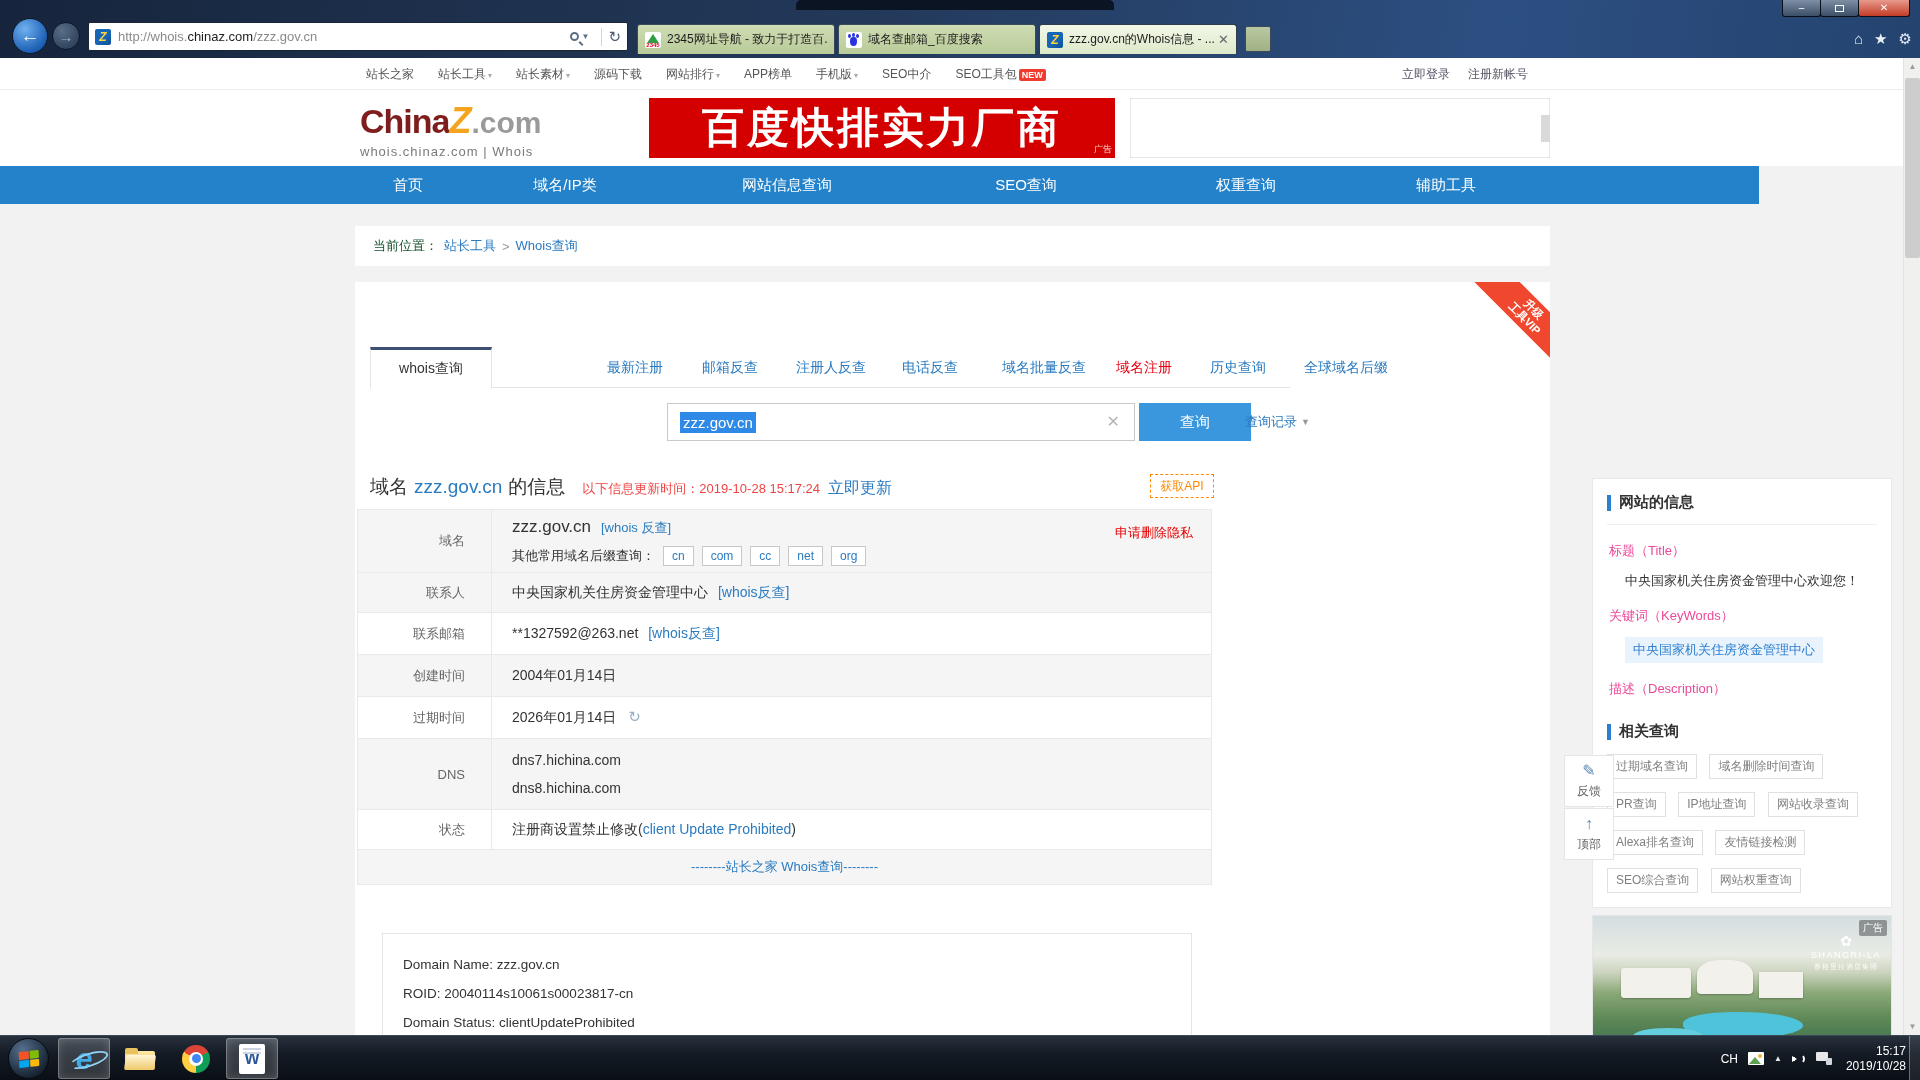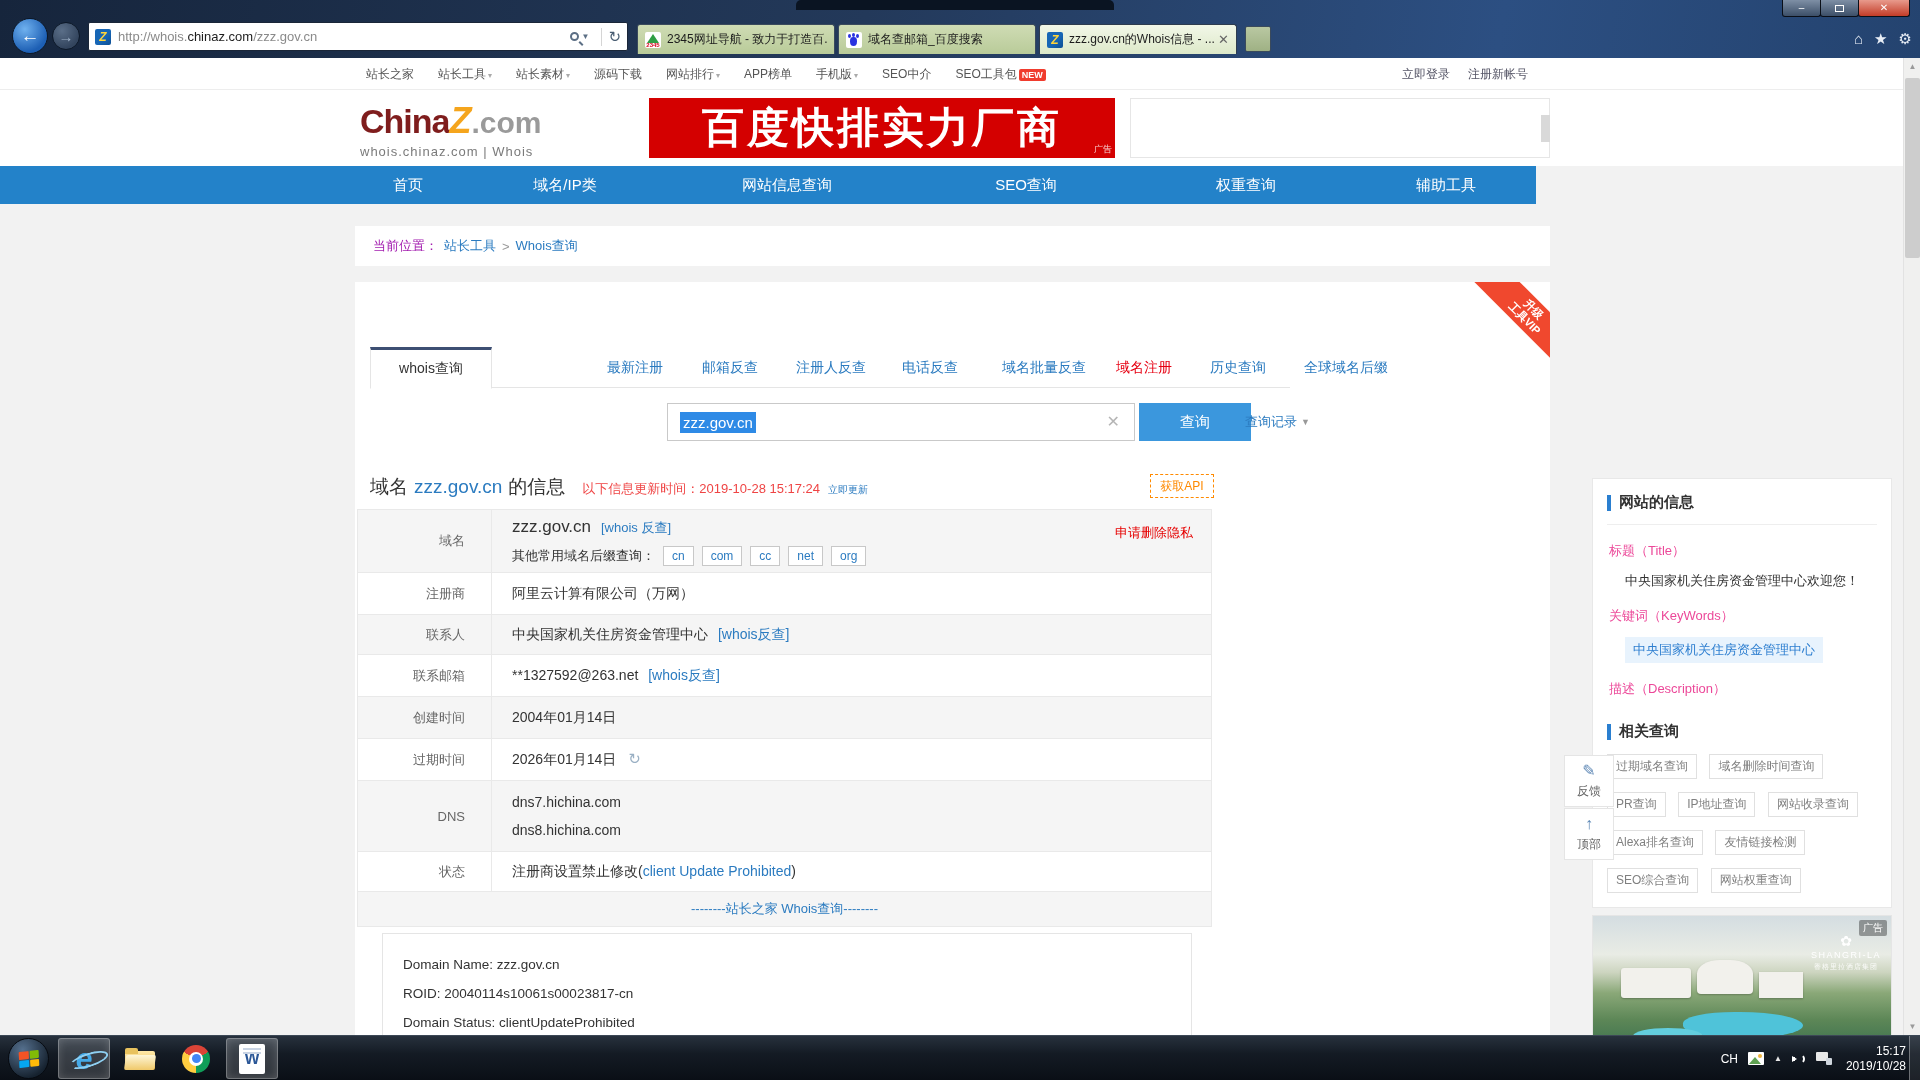--- a/index.html
+++ b/index.html
@@ -67,26 +67,26 @@
   .logo .l1 { font-size:34px; font-weight:bold; color:#7f1d1d; letter-spacing:-1px; }
   .logo .lz { font-size:36px; font-weight:bold; font-style:italic; color:#f5a51d; }
   .logo .l2 { font-size:30px; font-weight:bold; color:#9a9a9a; }
   .logo .sub { font-size:13px; color:#7a7a7a; margin-top:2px; letter-spacing:1px; }
   .banner { position:absolute; left:649px; top:8px; width:466px; height:60px; background:#d40000; color:#fff;
     display:flex; align-items:center; justify-content:center; font-size:42px; font-weight:bold; letter-spacing:3px; white-space:nowrap; overflow:hidden; }
   .banner .adtag { position:absolute; right:3px; bottom:2px; font-size:9px; font-weight:normal; letter-spacing:0; opacity:.8; }
   .adbox { position:absolute; left:1130px; top:8px; width:420px; height:60px; background:#fff; border:1px solid #e6e6e6; }
   .adbox .graytab { position:absolute; right:-1px; top:16px; width:9px; height:27px; background:#d9d9d9; }
 
-  .bluenav { position:absolute; left:0; top:108px; width:1536px; height:38px; background:#2382c9; }
+  .bluenav { position:absolute; left:0; top:108px; width:1759px; height:38px; background:#2382c9; }
   .bluenav span { position:absolute; top:0; height:38px; display:flex; align-items:center; transform:translateX(-50%);
     color:#fff; font-size:15px; white-space:nowrap; }
 
   .crumbcard { position:absolute; left:355px; top:168px; width:1195px; height:40px; background:#fff; display:flex; align-items:center; padding-left:18px; font-size:13px; }
-  .crumbcard .lbl { color:#a21caf; } .crumbcard .lnk { color:#2b7bc0; margin:0 6px; } .crumbcard .sep { color:#999; }
+  .crumbcard .lbl { color:#14532d; } .crumbcard .lnk { color:#2b7bc0; margin:0 6px; } .crumbcard .sep { color:#999; }
 
   .maincard { position:absolute; left:355px; top:224px; width:1195px; height:753px; background:#fff; }
   .ribbon { position:absolute; right:0; top:0; width:78px; height:78px; overflow:hidden; }
   .ribbon .band { position:absolute; width:130px; left:-8px; top:16px; transform:rotate(45deg); background:#f0482e; color:#fff;
     text-align:center; font-size:11px; line-height:13px; padding:3px 0; font-weight:bold; }
 
   .wtabs { position:absolute; left:15px; top:66px; width:920px; border-bottom:1px solid #e5e5e5; height:40px; }
   .wtab { position:absolute; top:0; height:40px; display:flex; align-items:center; font-size:14px; color:#2b7bc0; white-space:nowrap; transform:translateX(-50%); }
   .wtab.active { transform:none; background:#fff; border:1px solid #e5e5e5; border-top:3px solid #3d4f73; border-bottom:1px solid #fff;
     color:#333; width:122px; justify-content:center; top:-1px; height:42px; }
@@ -97,21 +97,21 @@
   .sval { background:#2e8ae6; color:#fff; font-size:15px; padding:2px 3px; }
   .sclear { position:absolute; right:14px; top:8px; font-size:16px; color:#b5b5b5; }
   .sbtn { position:absolute; left:472px; top:0; width:112px; height:38px; background:#3b97dd; color:#fff; font-size:15px; border:none; display:flex; align-items:center; justify-content:center; }
   .shist { position:absolute; left:578px; top:0; height:38px; display:flex; align-items:center; font-size:13px; color:#2b7bc0; white-space:nowrap; }
   .shist .drop { color:#999; font-size:9px; margin-left:4px; }
 
   .infotitle { position:absolute; left:15px; top:192px; display:flex; align-items:baseline; white-space:nowrap; }
   .infotitle .big { font-size:19px; color:#333; }
   .infotitle .bigblue { font-size:19px; color:#2b7bc0; margin:0 6px; }
   .infotitle .note { font-size:13px; color:#ef4444; margin-left:17px; }
-  .infotitle .upd { font-size:10px; color:#2b7bc0; margin-left:8px; }
+  .infotitle .upd { font-size:16px; color:#2b7bc0; margin-left:8px; }
   .apibtn { position:absolute; left:795px; top:192px; width:64px; height:24px; border:1px dashed #ff8a00; color:#ff8a00; font-size:12px;
     display:flex; align-items:center; justify-content:center; }
 
   .wtable { position:absolute; left:2px; top:227px; width:855px; border:1px solid #e9e9e9; font-size:14px; color:#333; }
   .trow { display:flex; border-bottom:1px solid #e9e9e9; }
   .trow:last-child { border-bottom:none; }
   .trow.gray .tlabel,.trow.gray .tval { background:#f5f5f5; }
   .tlabel { width:133px; flex:0 0 133px; display:flex; align-items:center; justify-content:flex-end; padding-right:26px; color:#666; font-size:13px; }
   .tval { flex:1 1 auto; border-left:1px solid #e9e9e9; padding:0 0 0 20px; display:flex; flex-direction:column; justify-content:center; position:relative; }
   .lnkb { color:#2b7bc0; }
@@ -364,26 +364,20 @@
               <span>其他常用域名后缀查询：</span>
               <span class="chip">cn</span>
               <span class="chip">com</span>
               <span class="chip">cc</span>
               <span class="chip">net</span>
               <span class="chip">org</span>
             </div>
             <span class="privacy">申请删除隐私</span>
           </div>
         </div>
-        <div class="trow" style="height:42px">
-          <div class="tlabel">注册商</div>
-          <div class="tval">
-              <div>阿里云计算有限公司（万网）</div>
-            </div>
-        </div>
         <div class="trow gray" style="height:40px">
           <div class="tlabel">联系人</div>
           <div class="tval">
               <div><span>中央国家机关住房资金管理中心</span>
             <span class="lnkb" style="margin-left:6px">[whois反查]</span></div>
             </div>
         </div>
         <div class="trow" style="height:42px">
           <div class="tlabel">联系邮箱</div>
           <div class="tval">

